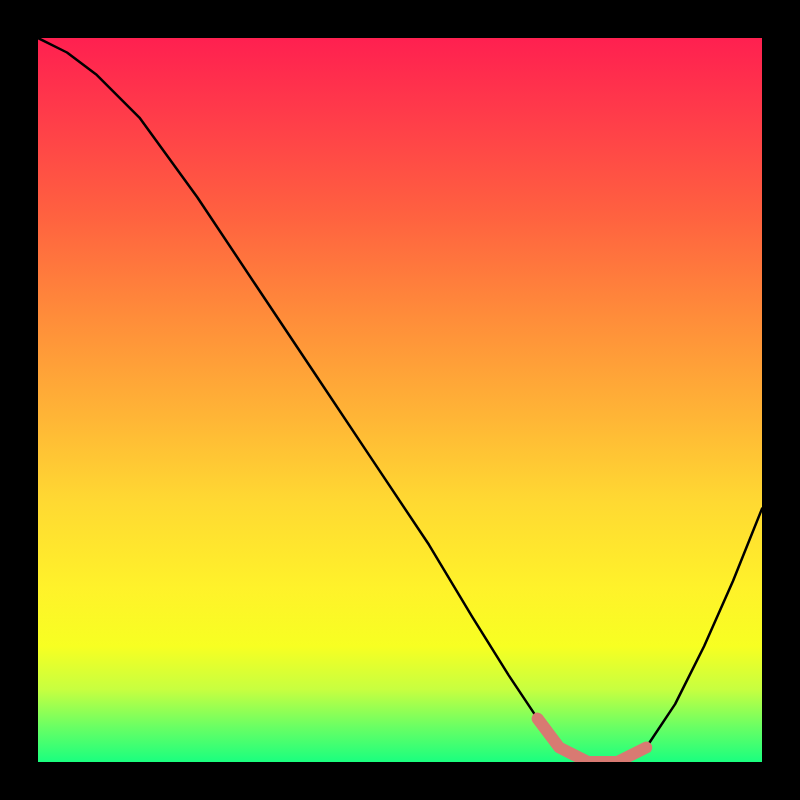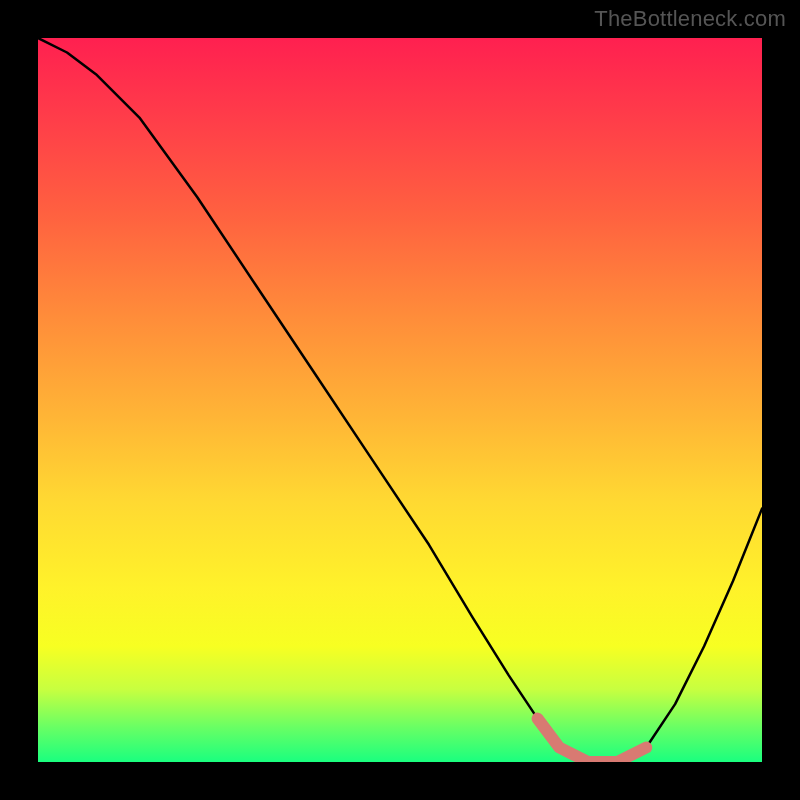--- a/index.html
+++ b/index.html
@@ -63,21 +63,20 @@
     inset: 0;
     width: 100%;
     height: 100%;
     z-index: 6;
   }
 </style>
 </head>
 <body>
 
 <div class="frame">
-  <div class="watermark">TheBottleneck.com</div>
 
   <div class="plot-area">
     <div class="gradient"></div>
 
     <svg class="curve" viewBox="0 0 724 724" preserveAspectRatio="none">
       <path id="curve-path" d="M0.0 0.0 L29.0 14.5 L57.9 36.2 L101.4 79.6 L159.3 159.3 L217.2 246.2 L275.1 333.0 L333.0 419.9 L391.0 506.8 L434.4 579.2 L470.6 637.1 L499.6 680.6 L521.3 709.5 L550.2 724.0 L579.2 724.0 L608.2 709.5 L637.1 666.1 L666.1 608.2 L695.0 543.0 L724.0 470.6" fill="none" stroke="#000" stroke-width="2.5" stroke-linecap="round" stroke-linejoin="round"></path>
     </svg>
 
     <svg class="marker" viewBox="0 0 724 724" preserveAspectRatio="none">
       <path id="marker-path" d="M499.6 680.6 L521.3 709.5 L550.2 724.0 L579.2 724.0 L608.2 709.5" fill="none" stroke="#d87a72" stroke-width="12" stroke-linecap="round" stroke-linejoin="round"></path>

